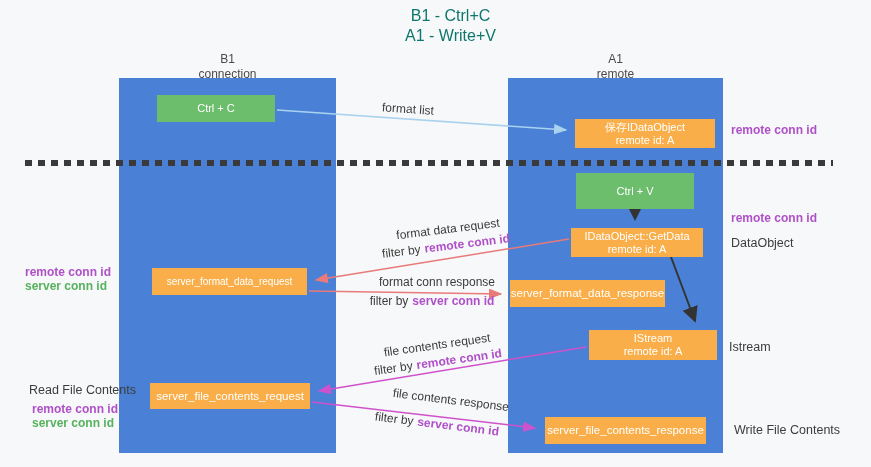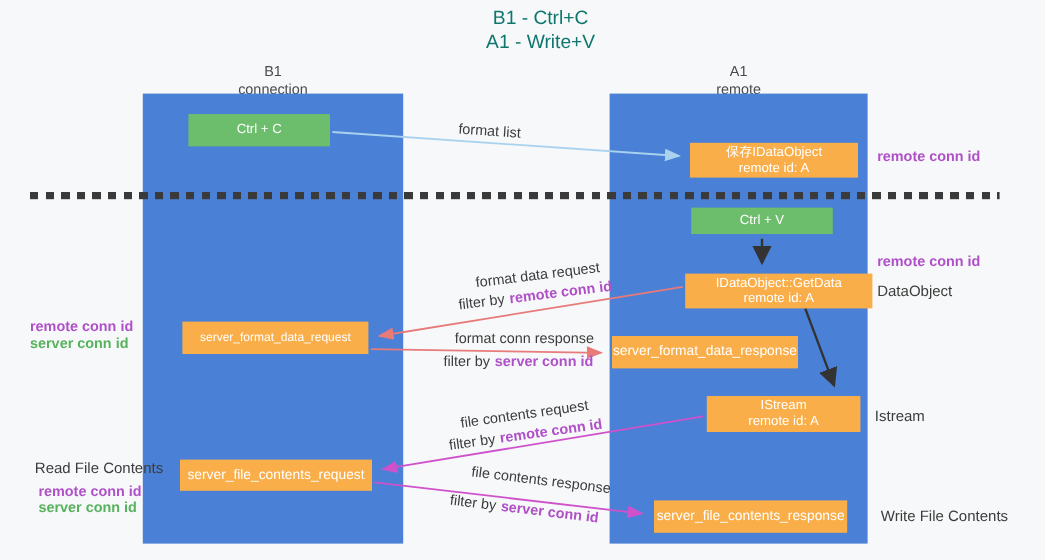--- a/index.html
+++ b/index.html
@@ -72,25 +72,25 @@
 
   <div class="node green" style="left:157px;top:95px;width:118px;height:27px;">
     <div>Ctrl + C</div>
   </div>
 
   <div class="node orange" style="left:575px;top:119px;width:140px;height:29px;">
     <div>保存IDataObject</div>
     <div>remote id: A</div>
   </div>
 
-  <div class="node green" style="left:576px;top:173px;width:118px;height:22px;">
+  <div class="node green" style="left:576px;top:173px;width:118px;height:36px;">
     <div>Ctrl + V</div>
   </div>
 
-  <div class="node orange" style="left:571px;top:228px;width:156px;height:29px;">
+  <div class="node orange" style="left:571px;top:228px;width:132px;height:29px;">
     <div>IDataObject::GetData</div>
     <div>remote id: A</div>
   </div>
 
   <div class="node orange" style="left:152px;top:268px;width:155px;height:27px;font-size:10px;">
     <div>server_format_data_request</div>
   </div>
 
   <div class="node orange" style="left:510px;top:280px;width:155px;height:27px;font-size:11.5px;">
     <div>server_format_data_response</div>

